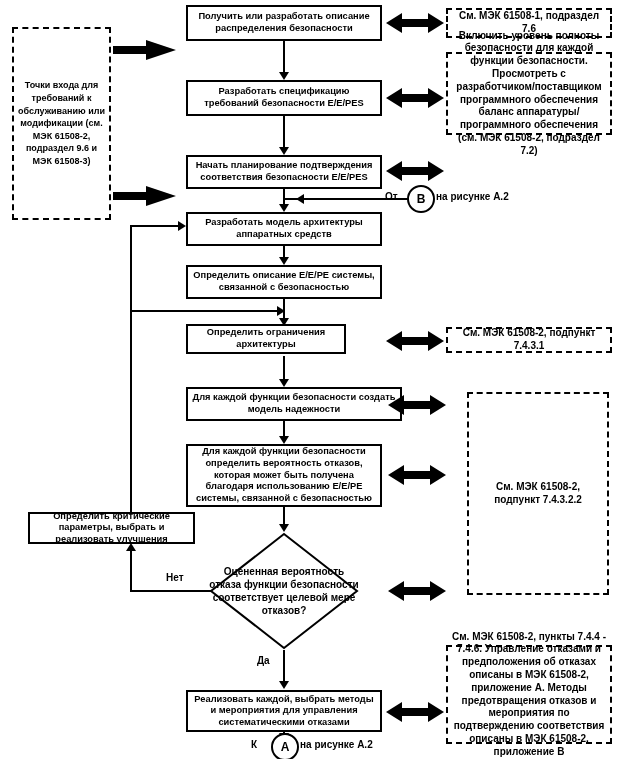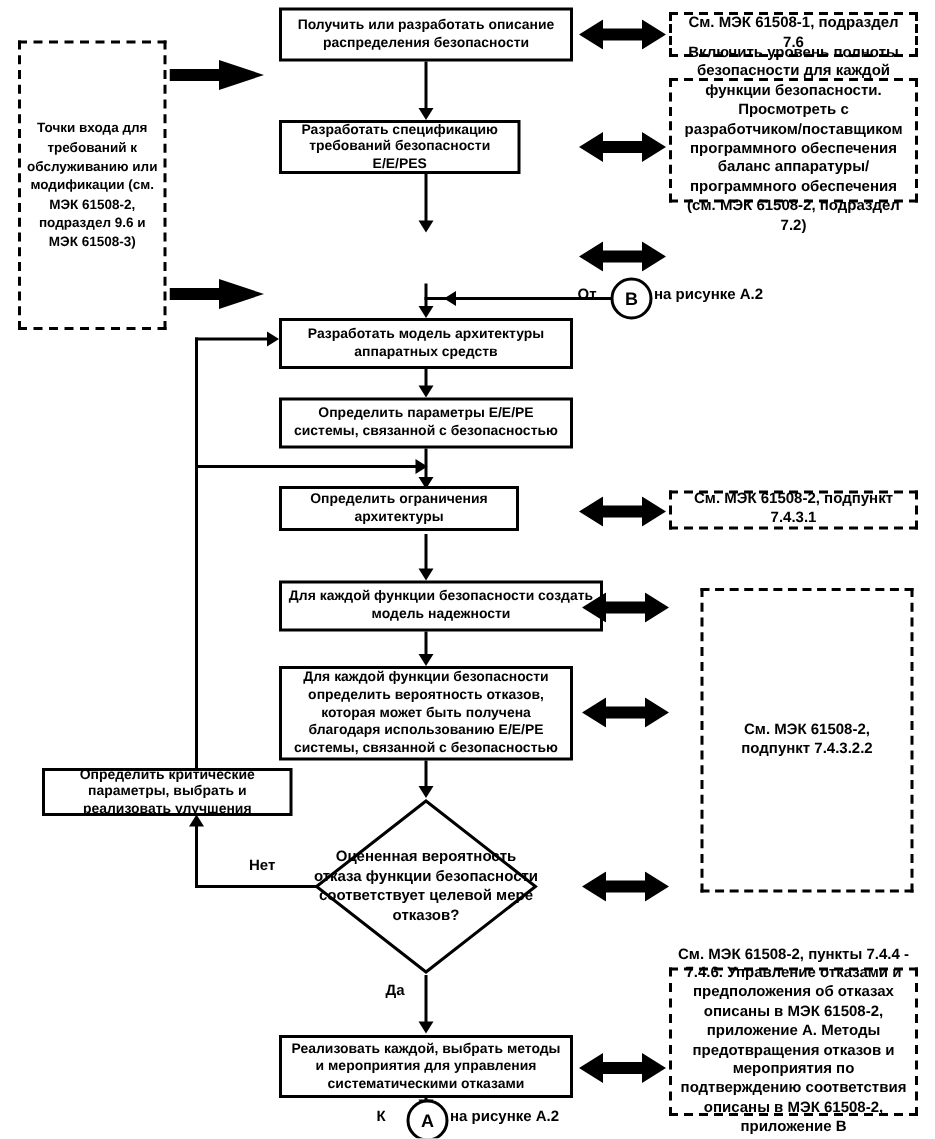--- a/index.html
+++ b/index.html
@@ -49,31 +49,34 @@
   <div class="bigarrow" style="left:113px;top:186px;width:63px;">
     <svg width="63" height="20" viewBox="0 0 63 20">
         <polygon points="0,6 33,6 33,0 63,10 33,20 33,14 0,14" fill="#000"></polygon>
       </svg>
   </div>
 
   <div class="node" style="left:186px;top:5px;width:196px;height:36px;">
     <span>Получить или разработать описание распределения безопасности</span>
   </div>
 
-  <div class="node" style="left:186px;top:80px;width:161px;height:36px;">
+  <div class="node" style="left:186px;top:80px;width:196px;height:36px;">
     <span>Разработать спецификацию требований безопасности E/E/PES</span>
   </div>
 
+  <div class="node" style="left:186px;top:155px;width:196px;height:34px;">
+    <span>Начать планирование подтверждения соответствия безопасности E/E/PES</span>
+  </div>
 
   <div class="node" style="left:186px;top:212px;width:196px;height:34px;">
     <span>Разработать модель архитектуры аппаратных средств</span>
   </div>
 
   <div class="node" style="left:186px;top:265px;width:196px;height:34px;">
-    <span>Определить параметры E/E/PE системы, связанной с безопасностью</span>
+    <span>Определить описание E/E/PE системы, связанной с безопасностью</span>
   </div>
 
   <div class="node" style="left:186px;top:324px;width:160px;height:30px;">
     <span>Определить ограничения архитектуры</span>
   </div>
 
   <div class="node" style="left:186px;top:387px;width:216px;height:34px;">
     <span>Для каждой функции безопасности создать модель надежности</span>
   </div>
 

